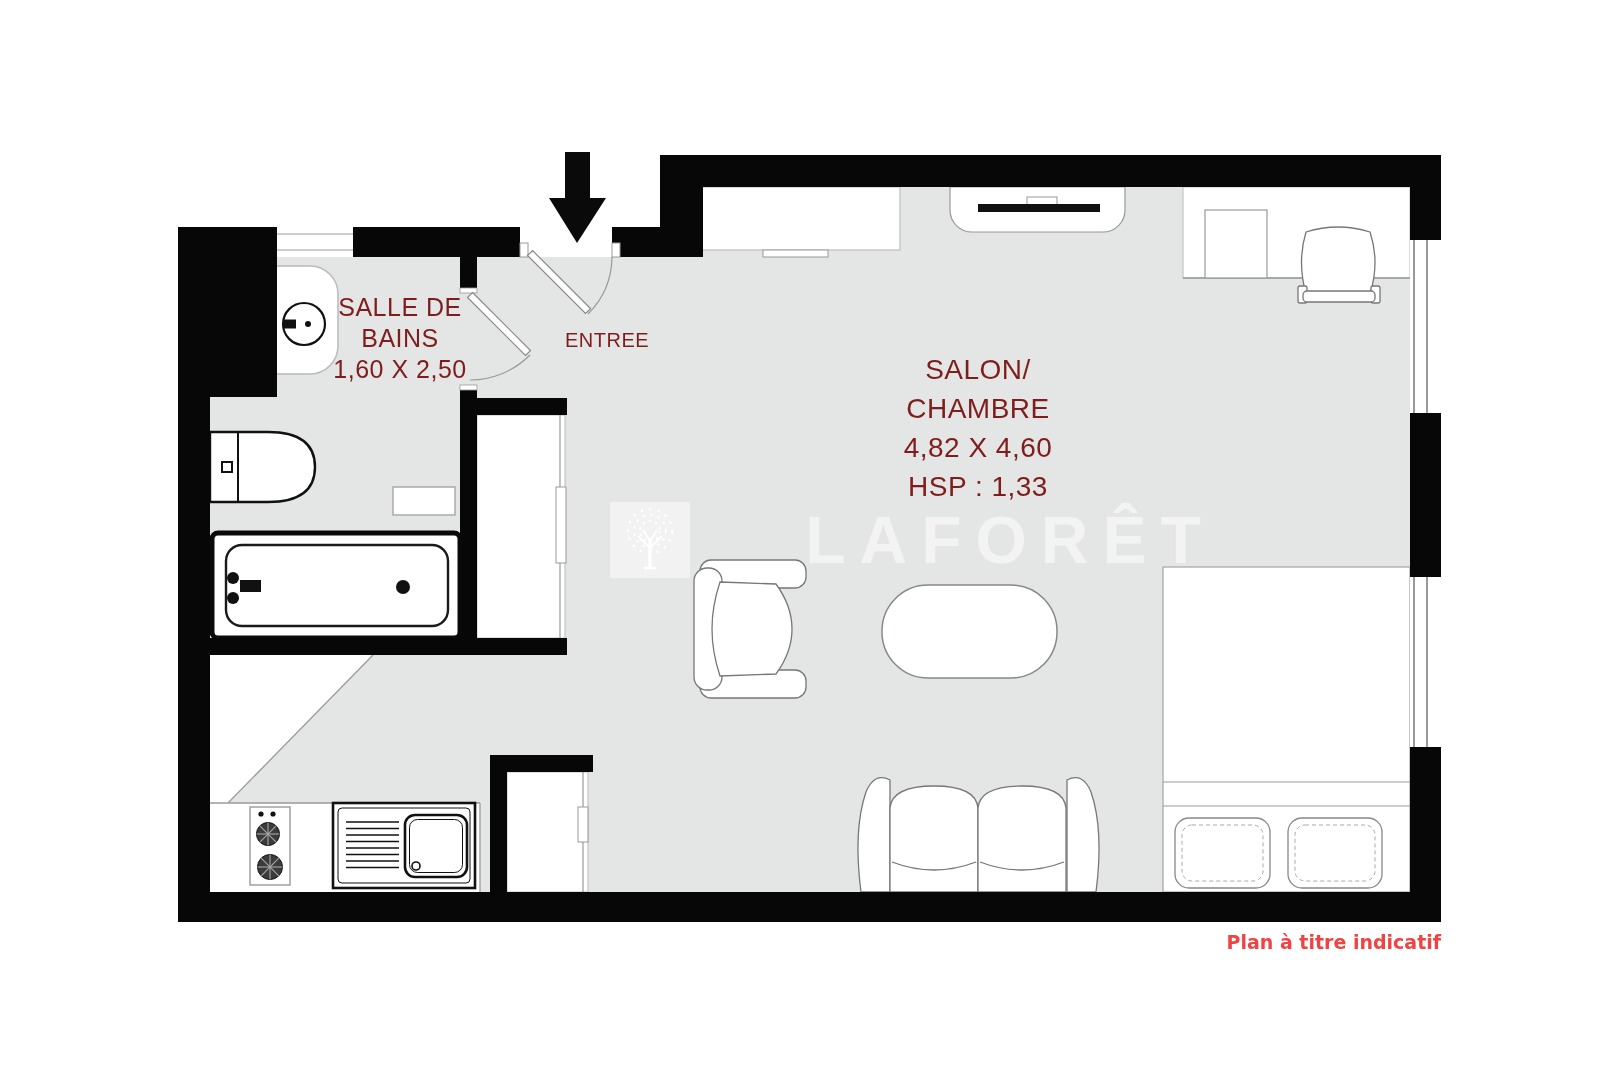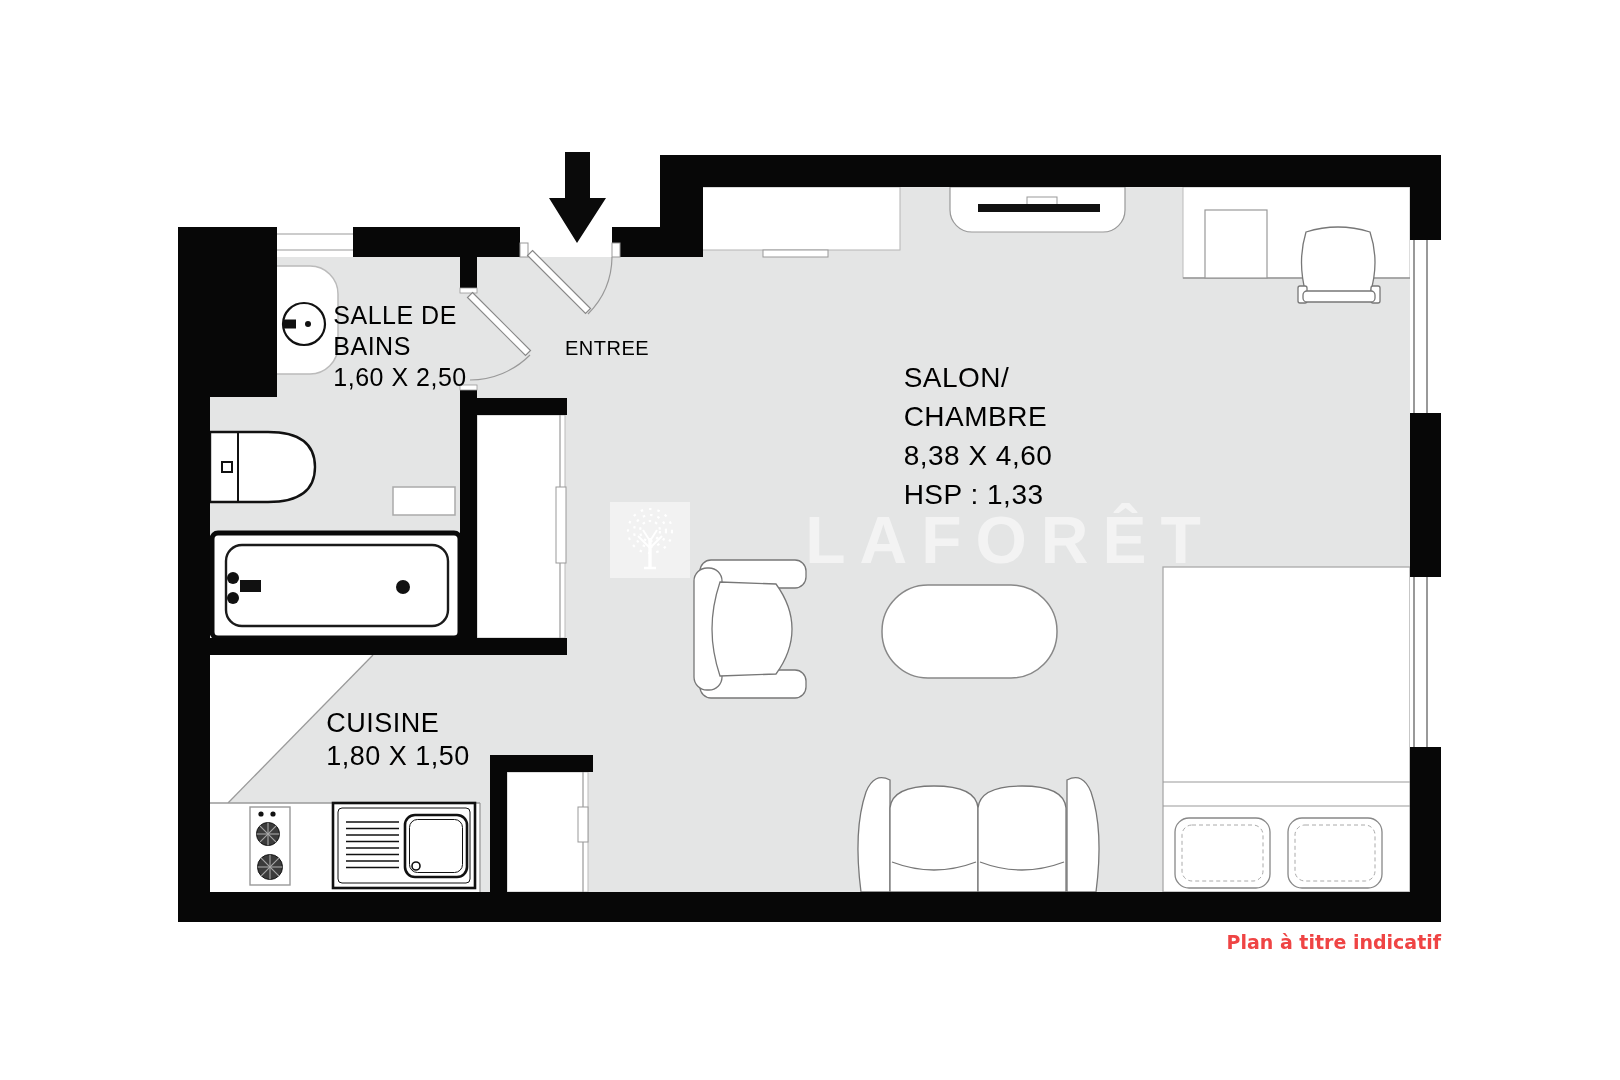--- a/index.html
+++ b/index.html
@@ -7,26 +7,25 @@
     position:relative;
     width:1620px;height:1080px;
     background:#ffffff;
     overflow:hidden;
     font-family:"Liberation Sans",sans-serif;
   }
   .plan-svg{position:absolute;left:0;top:0;}
   .room-label{
     position:absolute;
     transform:translate(-50%,-50%);
-    text-align:left;
-    color:#000000;
+    text-align:center;
+    color:#7f1d1d;
     white-space:nowrap;
     letter-spacing:0.5px;
     z-index:5;
-    margin-top:8px;
   }
   .label-bathroom{left:400px;top:338px;font-size:25px;line-height:31px;}
   .label-entry{left:607px;top:340px;font-size:20px;}
   .label-living{left:978px;top:428px;font-size:28px;line-height:39px;}
   .label-kitchen{left:398px;top:732px;font-size:27px;line-height:33px;}
   .footer-note{
     position:absolute;
     right:179px;top:931px;
     font-family:"DejaVu Sans",sans-serif;
     font-weight:bold;
@@ -264,24 +263,20 @@
     <div>1,60 X 2,50</div>
   </div>
 
   <div class="room-label label-entry">
     <div>ENTREE</div>
   </div>
 
   <div class="room-label label-living">
     <div>SALON/</div>
     <div>CHAMBRE</div>
-    <div>8,38 X 4,60</div>
+    <div>4,82 X 4,60</div>
     <div>HSP : 1,33</div>
   </div>
 
-  <div class="room-label label-kitchen">
-    <div>CUISINE</div>
-    <div>1,80 X 1,50</div>
-  </div>
 
   <div class="footer-note">Plan à titre indicatif</div>
 
 </div>
 
 </body></html>

